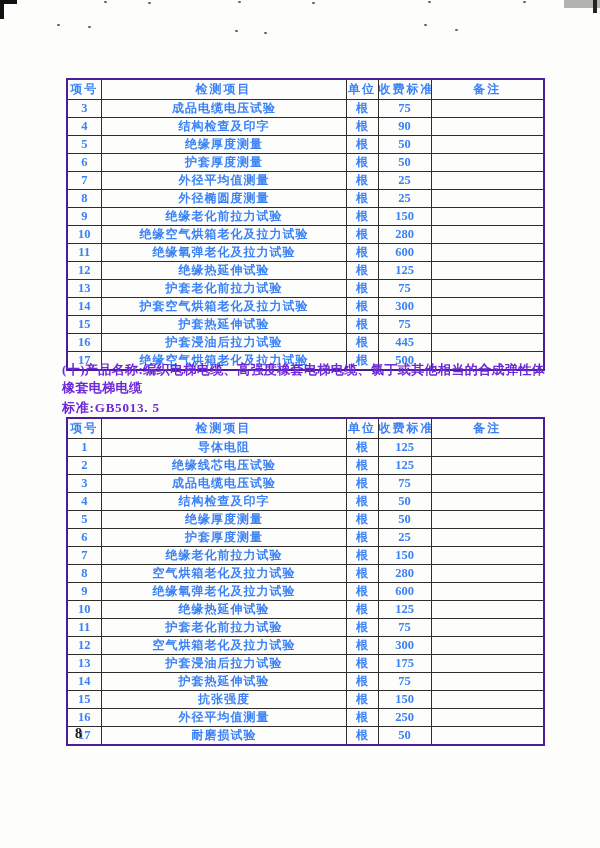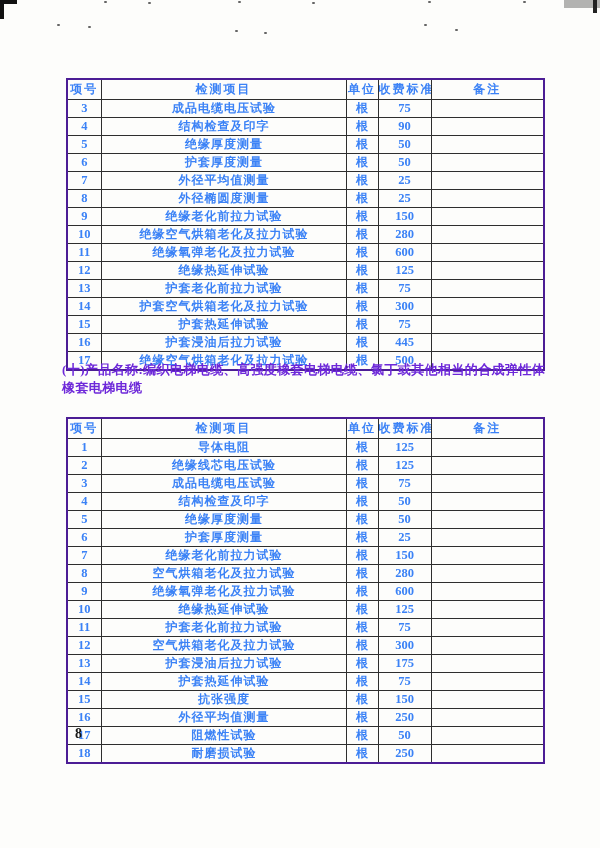--- a/index.html
+++ b/index.html
@@ -201,20 +201,21 @@
           <td class="c2">根</td>
           <td class="c3">500</td>
           <td class="c4"></td>
         </tr>
       </tbody>
     </table>
 
   <div class="section">
     <div>(十)产品名称:编织电梯电缆、高强度橡套电梯电缆、氯丁或其他相当的合成弹性体</div>
     <div class="indent">橡套电梯电缆</div>
+    <div class="indent std">标准:GB5013. 5</div>
   </div>
 
   <table id="table2" class="fee-table">
     <colgroup>
       <col style="width:34px">
         <col style="width:245px">
         <col style="width:32px">
       <col style="width:53px">
         <col style="width:113px">
     </colgroup>
@@ -335,30 +336,23 @@
         </tr>
         <tr>
           <td class="c0">16</td>
           <td class="c1">外径平均值测量</td>
           <td class="c2">根</td>
           <td class="c3">250</td>
           <td class="c4"></td>
         </tr>
         <tr>
           <td class="c0">17</td>
-          <td class="c1">阻燃性试验</td>
-          <td class="c2">根</td>
-          <td class="c3">50</td>
-          <td class="c4"></td>
-        </tr>
-        <tr>
-          <td class="c0">18</td>
           <td class="c1">耐磨损试验</td>
           <td class="c2">根</td>
-          <td class="c3">250</td>
+          <td class="c3">50</td>
           <td class="c4"></td>
         </tr>
       </tbody>
     </table>
 
   <div class="page-number">8</div>
 
 </div>
 
 </body></html>

